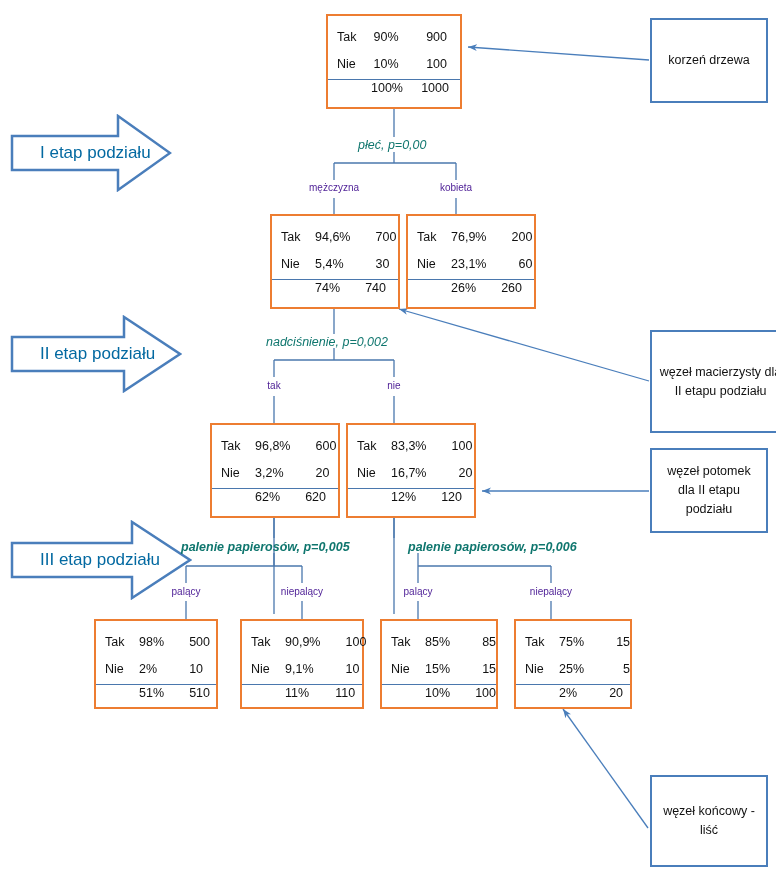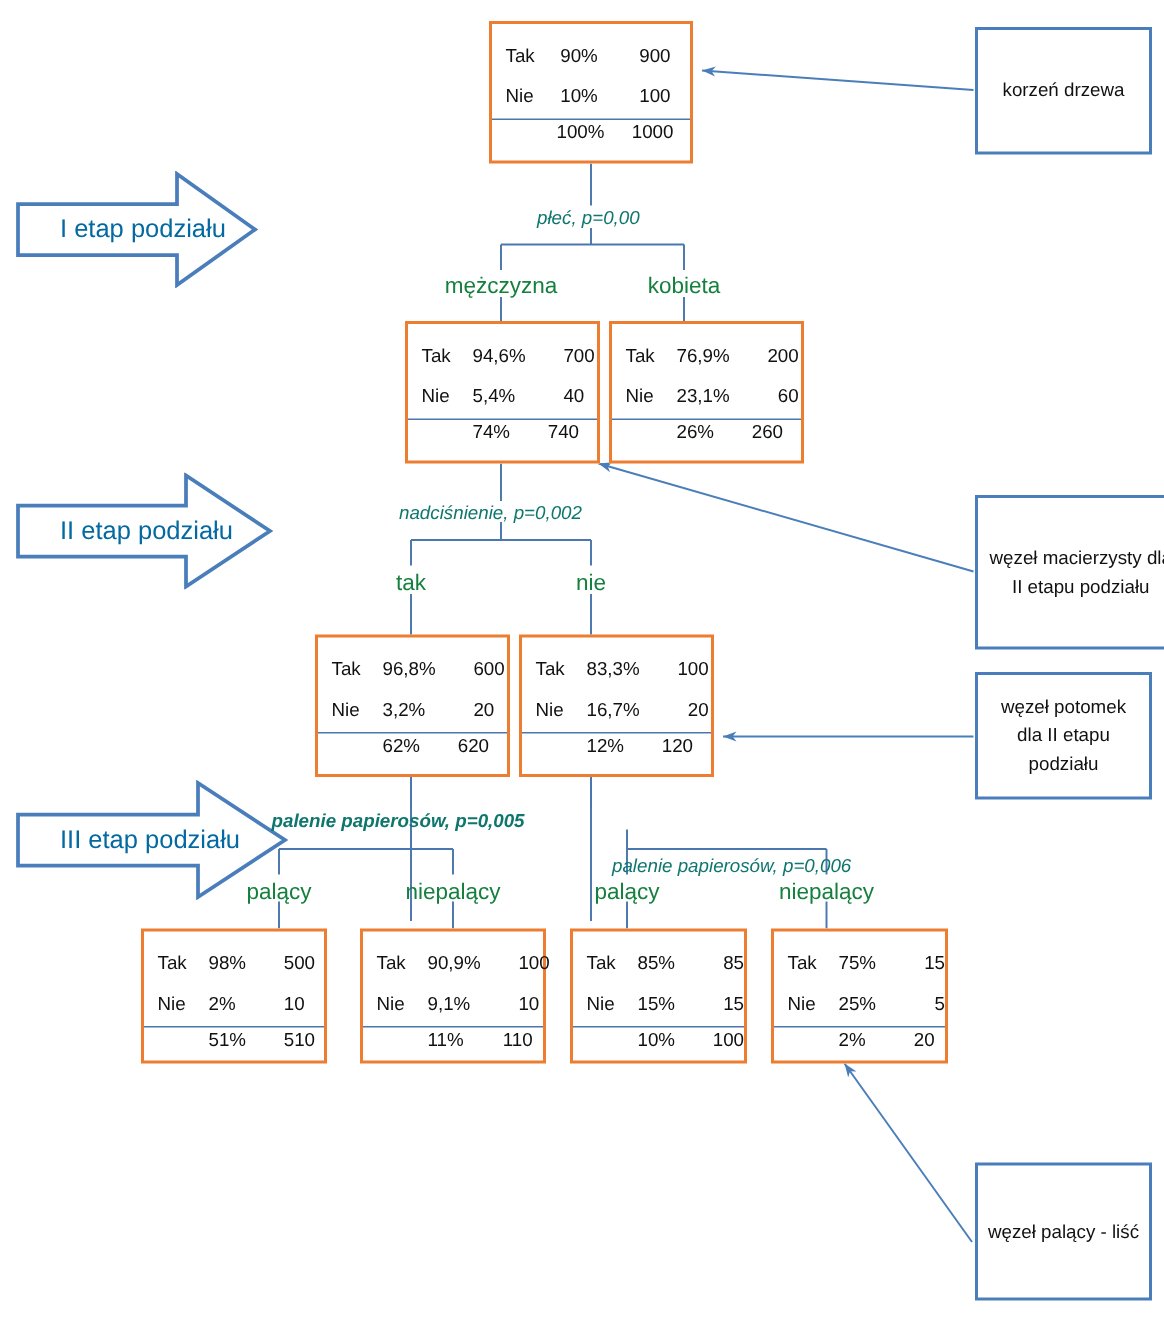--- a/index.html
+++ b/index.html
@@ -77,22 +77,22 @@
   .split-label {
     position: absolute;
     font-style: italic;
     font-size: 12.5px;
     color: #0f766e;
     white-space: nowrap;
     z-index: 5;
   }
   .branch-label {
     position: absolute;
-    font-size: 15px;
-    color: #15803d;
+    font-size: 10px;
+    color: #4c1d95;
     white-space: nowrap;
     text-align: center;
     z-index: 5;
   }
 
   
   .callout {
     position: absolute;
     box-sizing: border-box;
     border: 2.5px solid #4A7EBB;
@@ -209,21 +209,21 @@
   <div class="node" style="left:270px; top:214px; width:130px; height:95px;">
     <div class="rows">
       <div class="row">
         <span class="c-lab">Tak</span>
         <span class="c-pct">94,6%</span>
         <span class="c-cnt">700</span>
       </div>
       <div class="row">
         <span class="c-lab">Nie</span>
         <span class="c-pct">5,4%</span>
-        <span class="c-cnt">40</span>
+        <span class="c-cnt">30</span>
       </div>
     </div>
     <div class="total">
       <span class="c-lab"></span>
       <span class="c-pct">74%</span>
       <span class="c-cnt">740</span>
     </div>
   </div>
 
   <div class="node" style="left:406px; top:214px; width:130px; height:95px;">
@@ -285,21 +285,21 @@
       </div>
     </div>
     <div class="total">
       <span class="c-lab"></span>
       <span class="c-pct">12%</span>
       <span class="c-cnt">120</span>
     </div>
   </div>
 
   <div class="split-label" style="left:181px; top:540px;font-weight:bold;">palenie papierosów, p=0,005</div>
-  <div class="split-label" style="left:408px; top:570px;">palenie papierosów, p=0,006</div>
+  <div class="split-label" style="left:408px; top:540px;font-weight:bold;">palenie papierosów, p=0,006</div>
 
   <div class="branch-label" style="left:126px; top:586px; width:120px;">palący</div>
   <div class="branch-label" style="left:242px; top:586px; width:120px;">niepalący</div>
   <div class="branch-label" style="left:358px; top:586px; width:120px;">palący</div>
   <div class="branch-label" style="left:491px; top:586px; width:120px;">niepalący</div>
 
   <div class="node" style="left:94px; top:619px; width:124px; height:90px;">
     <div class="rows">
       <div class="row">
         <span class="c-lab">Tak</span>
@@ -406,16 +406,16 @@
 
   <div class="callout" style="left:650px; top:330px; width:141px; height:103px;">
     <span>węzeł macierzysty dla II etapu podziału</span>
   </div>
 
   <div class="callout" style="left:650px; top:448px; width:118px; height:85px;">
     <span>węzeł potomek dla II etapu podziału</span>
   </div>
 
   <div class="callout" style="left:650px; top:775px; width:118px; height:92px;">
-    <span>węzeł palący - liść</span>
+    <span>węzeł końcowy - liść</span>
   </div>
 
 </div>
 
 </body></html>

